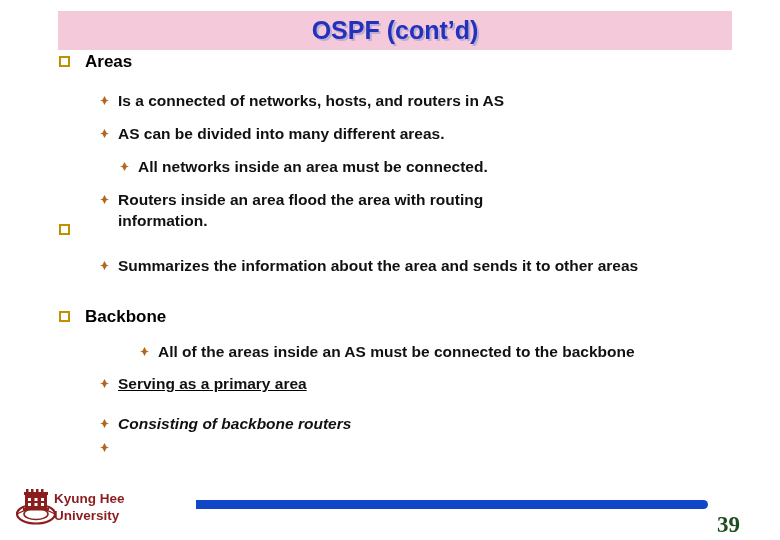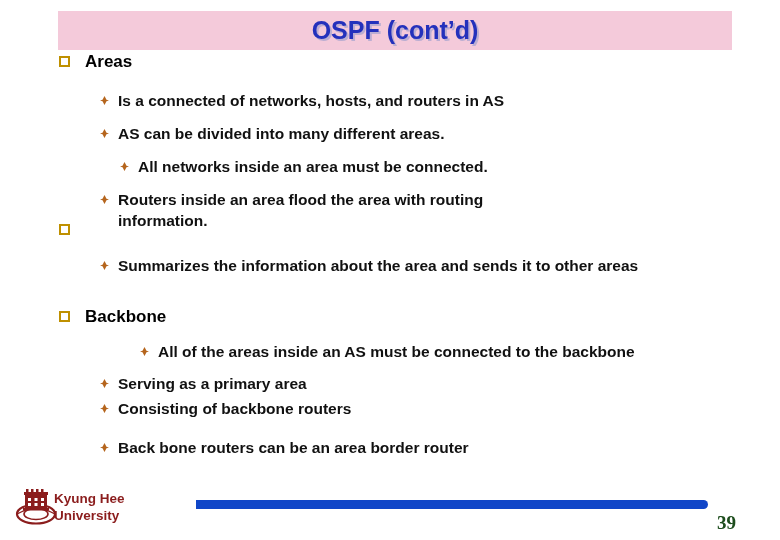--- a/index.html
+++ b/index.html
@@ -85,22 +85,22 @@
   
   .blk-areas      { position: absolute; top: 0px;   left: 0; width: 696px; }
   .sb-1           { position: absolute; top: 38px;  left: 0; width: 780px; }
   .sb-2           { position: absolute; top: 71px;  left: 0; width: 780px; }
   .sb-3           { position: absolute; top: 104px; left: 0; width: 688px; margin-left: 20px; }
   .sb-4           { position: absolute; top: 137px; left: 0; width: 650px; }
   .blk-abr        { position: absolute; top: 168px; left: 0; width: 780px; }
   .sb-5           { position: absolute; top: 203px; left: 0; width: 780px; }
   .blk-bb         { position: absolute; top: 255px; left: 0; width: 720px; }
   .sb-6           { position: absolute; top: 289px; left: 0; width: 780px; padding-left: 40px; }
-  .sb-7           { position: absolute; top: 321px; left: 0; width: 780px; }
-  .sb-8           { position: absolute; top: 346px; left: 0; width: 733px; }
+  .sb-7           { position: absolute; top: 321px; left: 0; width: 780px; text-decoration: underline; }
+  .sb-8           { position: absolute; top: 361px; left: 0; width: 733px; font-style: italic; }
   .sb-9           { position: absolute; top: 385px; left: 0; width: 780px; }
 
   
   .logo-mark {
     position: absolute;
     left: 15px;
     top: 487px;
     width: 42px;
     height: 40px;
   }
@@ -121,21 +121,21 @@
     width: 512px;
     height: 9px;
     background: #1046c8;
     border-radius: 0 5px 5px 0;
   }
   .page-num {
     position: absolute;
     left: 717px;
     top: 512px;
     font-family: "Liberation Serif", serif;
-    font-size: 19px;
+    font-size: 23px;
     font-weight: bold;
     color: #1d4d1d;
   }
 </style>
 </head>
 <body>
 
 <div class="title-band">
   <div class="title-text">OSPF (cont’d)</div>
 </div>
@@ -250,21 +250,20 @@
     </div>
   </div>
 
   <div class="sb-9">
     <div class="l2">
       <span class="dia">
         <svg width="9" height="9" viewBox="0 0 10 10">
             <polygon points="5,0 7.2,4.2 10,5 7.2,5.8 5,10 2.8,5.8 0,5 2.8,4.2" fill="#b5651d"></polygon>
           </svg>
       </span>
-      <span>Back bone routers can be an area border router</span>
     </div>
   </div>
 
 </div>
 
 <div class="logo-mark">
   <svg width="42" height="40" viewBox="0 0 42 40">
     <ellipse cx="21" cy="27" rx="19" ry="9.5" fill="none" stroke="#8b1d1d" stroke-width="2.2"></ellipse>
     <ellipse cx="21" cy="27" rx="12" ry="5.5" fill="none" stroke="#8b1d1d" stroke-width="1.6"></ellipse>
     <path d="M2 27 Q 21 16 40 27" fill="none" stroke="#8b1d1d" stroke-width="1.4"></path>

